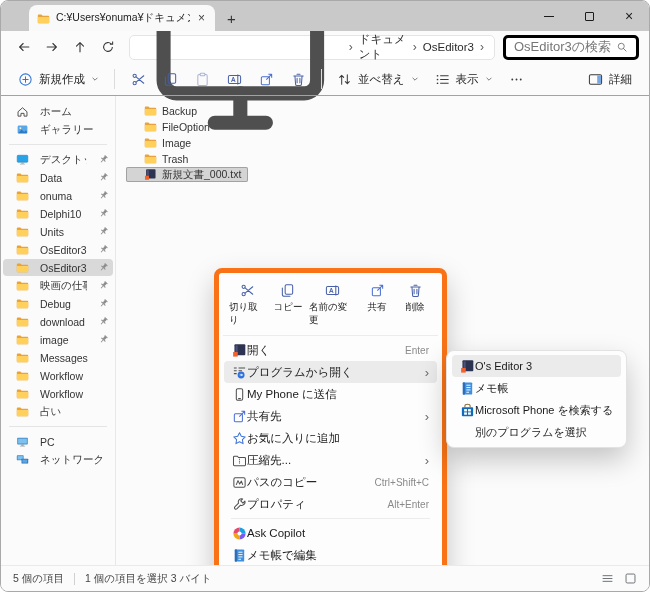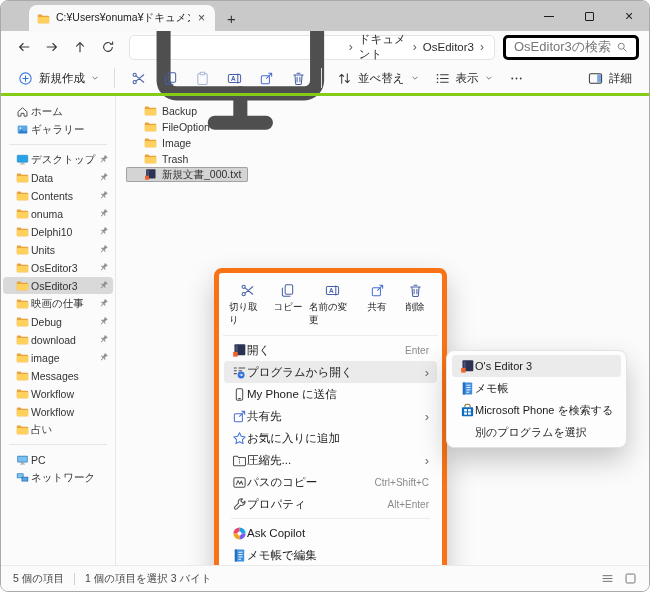--- a/index.html
+++ b/index.html
@@ -27,32 +27,32 @@
   .navbtn{width:26px;height:26px;display:flex;align-items:center;justify-content:center;border-radius:4px;}
   .navbtn .ic{width:14px;height:14px;}
   .addressbar{flex:1;height:25px;background:#ffffff;border:1px solid #e4e4e4;border-radius:5px;
     display:flex;align-items:center;gap:6px;padding:0 8px;margin:0 6px;font-size:11.5px;color:#2b2b2b;}
   .crumb-sep{color:#5f5f5f;font-size:12px;padding:0 2px;}
   .searchbox{width:136px;height:25px;background:#ffffff;border:3px solid #000000;border-radius:5px;
     display:flex;align-items:center;gap:4px;padding:0 8px;font-size:13px;color:#767676;}
   .searchbox .ph{flex:1;white-space:nowrap;overflow:hidden;}
   .searchbox .ic{width:12px;height:12px;}
   
-  .toolbar{height:33px;display:flex;align-items:center;padding:0 10px;gap:2px;border-bottom:3px solid #84cc16;flex:0 0 auto;}
+  .toolbar{height:33px;display:flex;align-items:center;padding:0 10px;gap:2px;border-bottom:1px solid #84cc16;flex:0 0 auto;}
   .tbtn{display:flex;align-items:center;gap:6px;padding:0 7px;height:28px;border-radius:4px;font-size:11.5px;color:#1b1b1b;}
   .tibtn{width:30px;height:28px;display:flex;align-items:center;justify-content:center;border-radius:4px;}
   .tibtn .ic,.tbtn .ic{width:15px;height:15px;}
   .tbtn .chev{width:8px;height:8px;display:inline-flex;}
   .tsep{width:1px;height:20px;background:#dcdcdc;margin:0 6px;}
   .t-details{margin-left:auto;}
   .disabled{opacity:.45;}
   
   .body{flex:1;display:flex;overflow:hidden;position:relative;}
   .sidebar{width:115px;border-right:1px solid #e8e8e8;padding-top:6px;overflow:hidden;flex:0 0 auto;}
-  .srow{height:17px;display:flex;align-items:center;gap:2px;padding:0 4px 0 13px;margin:1px 2px;
+  .srow{height:17px;display:flex;align-items:center;gap:11px;padding:0 4px 0 13px;margin:1px 2px;
     font-size:10.5px;color:#333;border-radius:4px;white-space:nowrap;}
   .srow .ic{width:13px;height:13px;}
   .srow .slabel{overflow:hidden;flex:1;}
   .srow .pin{width:11px;height:11px;margin-left:auto;}
   .srow.selected{background:#d9d9d9;}
   .sdivider{height:1px;background:#e5e5e5;margin:6px 8px;}
   .main{flex:1;padding-top:7px;position:relative;}
   .frow{height:15px;margin:0 0 1px 10px;width:122px;display:flex;align-items:center;gap:5px;
     padding:0 4px 0 18px;font-size:10.5px;color:#333;border-radius:2px;white-space:nowrap;}
   .frow .ic{width:13px;height:13px;}
@@ -344,39 +344,20 @@
             </svg>
           </span>
         </div>
         <div class="srow">
           <span class="ic">
             <svg viewBox="0 0 16 16">
               <path d="M1 4.2c0-.7.6-1.2 1.2-1.2h3.2L7 4.6h6.8c.7 0 1.2.6 1.2 1.2v6.7c0 .7-.6 1.2-1.2 1.2H2.2C1.6 13.7 1 13.2 1 12.5z" fill="#e8a33d"></path>
               <path d="M1 6h14v6.5c0 .7-.6 1.2-1.2 1.2H2.2C1.6 13.7 1 13.2 1 12.5z" fill="#ffd05c"></path>
             </svg>
           </span>
-          <span class="slabel">Contents</span>
-          <span class="ic pin">
-            <svg viewBox="0 0 16 16">
-              <g fill="#8c8c8c" transform="rotate(42 8 8)">
-                <rect x="5.2" y="1.8" width="5.6" height="1.5" rx=".7"></rect>
-                <rect x="6.2" y="3" width="3.6" height="4.6"></rect>
-                <rect x="4" y="7.4" width="8" height="1.7" rx=".8"></rect>
-                <rect x="7.4" y="9.2" width="1.2" height="4.4" rx=".6"></rect>
-              </g>
-            </svg>
-          </span>
-        </div>
-        <div class="srow">
-          <span class="ic">
-            <svg viewBox="0 0 16 16">
-              <path d="M1 4.2c0-.7.6-1.2 1.2-1.2h3.2L7 4.6h6.8c.7 0 1.2.6 1.2 1.2v6.7c0 .7-.6 1.2-1.2 1.2H2.2C1.6 13.7 1 13.2 1 12.5z" fill="#e8a33d"></path>
-              <path d="M1 6h14v6.5c0 .7-.6 1.2-1.2 1.2H2.2C1.6 13.7 1 13.2 1 12.5z" fill="#ffd05c"></path>
-            </svg>
-          </span>
           <span class="slabel">onuma</span>
           <span class="ic pin">
             <svg viewBox="0 0 16 16">
               <g fill="#8c8c8c" transform="rotate(42 8 8)">
                 <rect x="5.2" y="1.8" width="5.6" height="1.5" rx=".7"></rect>
                 <rect x="6.2" y="3" width="3.6" height="4.6"></rect>
                 <rect x="4" y="7.4" width="8" height="1.7" rx=".8"></rect>
                 <rect x="7.4" y="9.2" width="1.2" height="4.4" rx=".6"></rect>
               </g>
             </svg>

